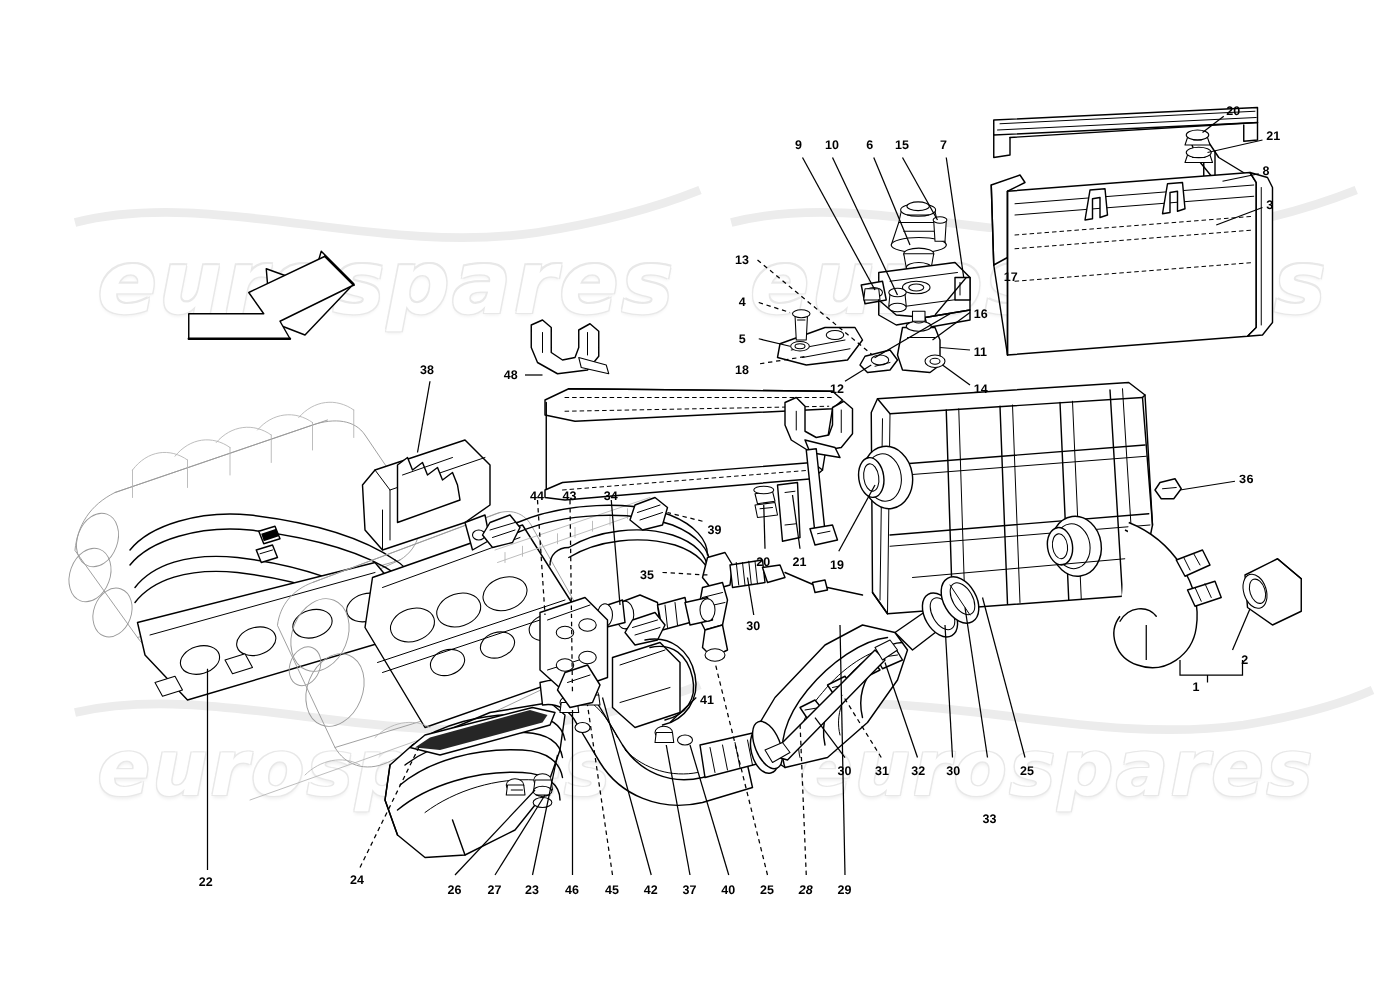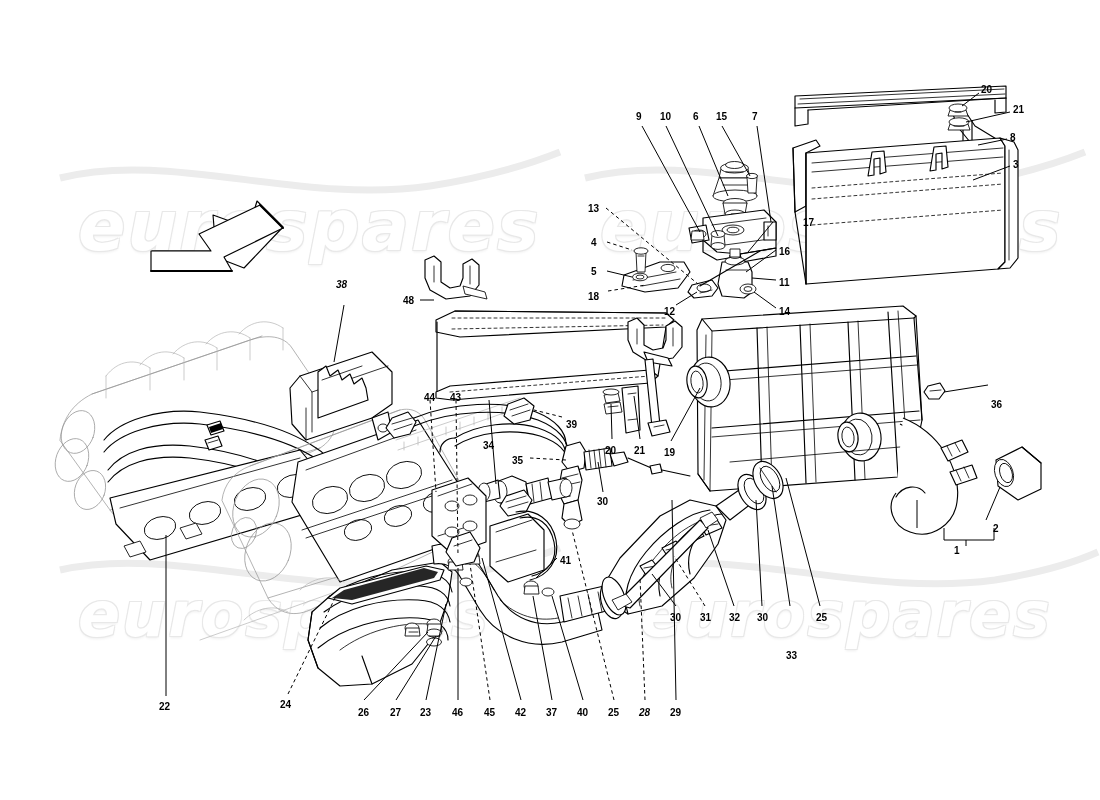--- a/index.html
+++ b/index.html
@@ -616,26 +616,26 @@
     <div class="label" style="left:1013px; top:160px;">3</div>
     <div class="label" style="left:588px; top:204px;">13</div>
     <div class="label" style="left:775px; top:218px;padding-left:28px;">17</div>
     <div class="label" style="left:591px; top:238px;">4</div>
     <div class="label" style="left:779px; top:247px;">16</div>
     <div class="label" style="left:591px; top:267px;">5</div>
     <div class="label" style="left:779px; top:278px;">11</div>
     <div class="label" style="left:588px; top:292px;">18</div>
     <div class="label" style="left:664px; top:307px;">12</div>
     <div class="label" style="left:779px; top:307px;">14</div>
-    <div class="label" style="left:336px; top:280px;font-style:italic;">38</div>
+    <div class="label" style="left:336px; top:292px;">38</div>
     <div class="label" style="left:403px; top:296px;">48</div>
-    <div class="label" style="left:991px; top:400px;">36</div>
+    <div class="label" style="left:991px; top:380px;font-family:Liberation Mono, monospace;">36</div>
     <div class="label" style="left:424px; top:393px;">44</div>
     <div class="label" style="left:450px; top:393px;">43</div>
-    <div class="label" style="left:483px; top:393px;margin-top:48px;">34</div>
+    <div class="label" style="left:483px; top:393px;">34</div>
     <div class="label" style="left:566px; top:420px;">39</div>
     <div class="label" style="left:605px; top:446px;">20</div>
     <div class="label" style="left:634px; top:446px;">21</div>
     <div class="label" style="left:664px; top:448px;">19</div>
     <div class="label" style="left:512px; top:456px;">35</div>
     <div class="label" style="left:597px; top:497px;">30</div>
     <div class="label" style="left:993px; top:524px;">2</div>
     <div class="label" style="left:954px; top:546px;">1</div>
     <div class="label" style="left:560px; top:556px;">41</div>
     <div class="label" style="left:670px; top:613px;">30</div>

